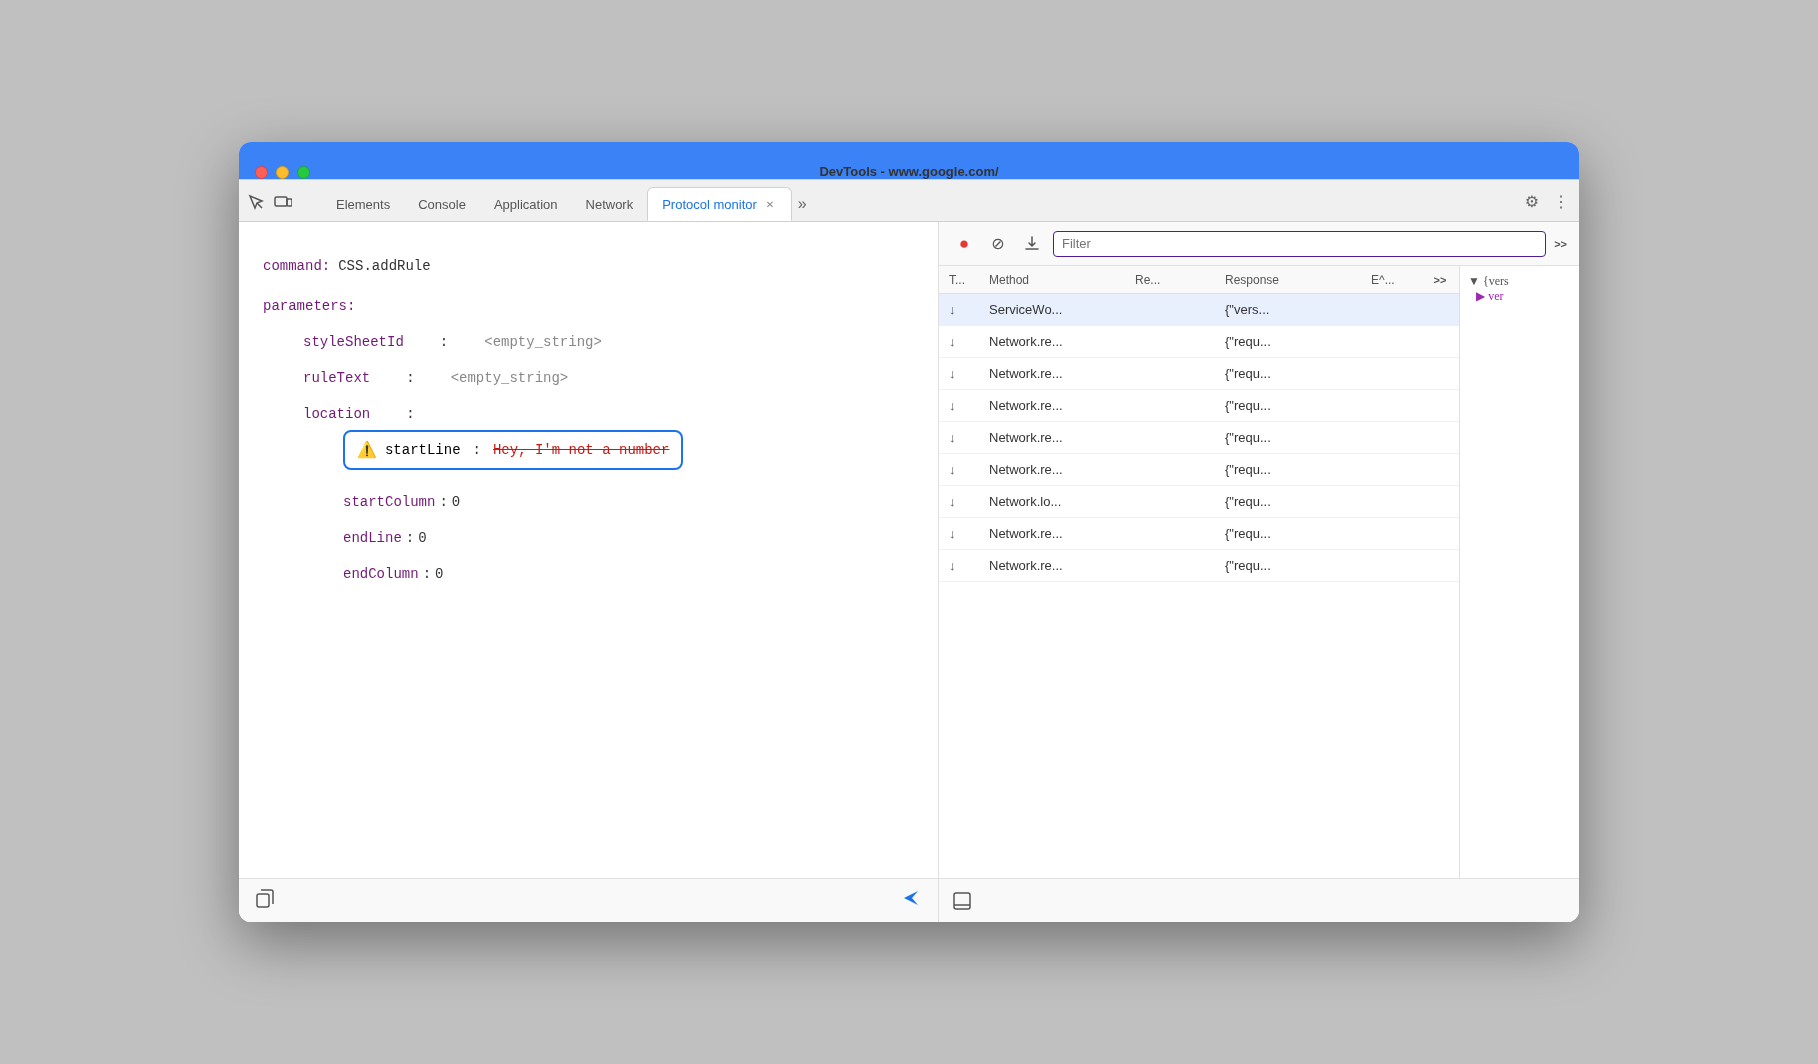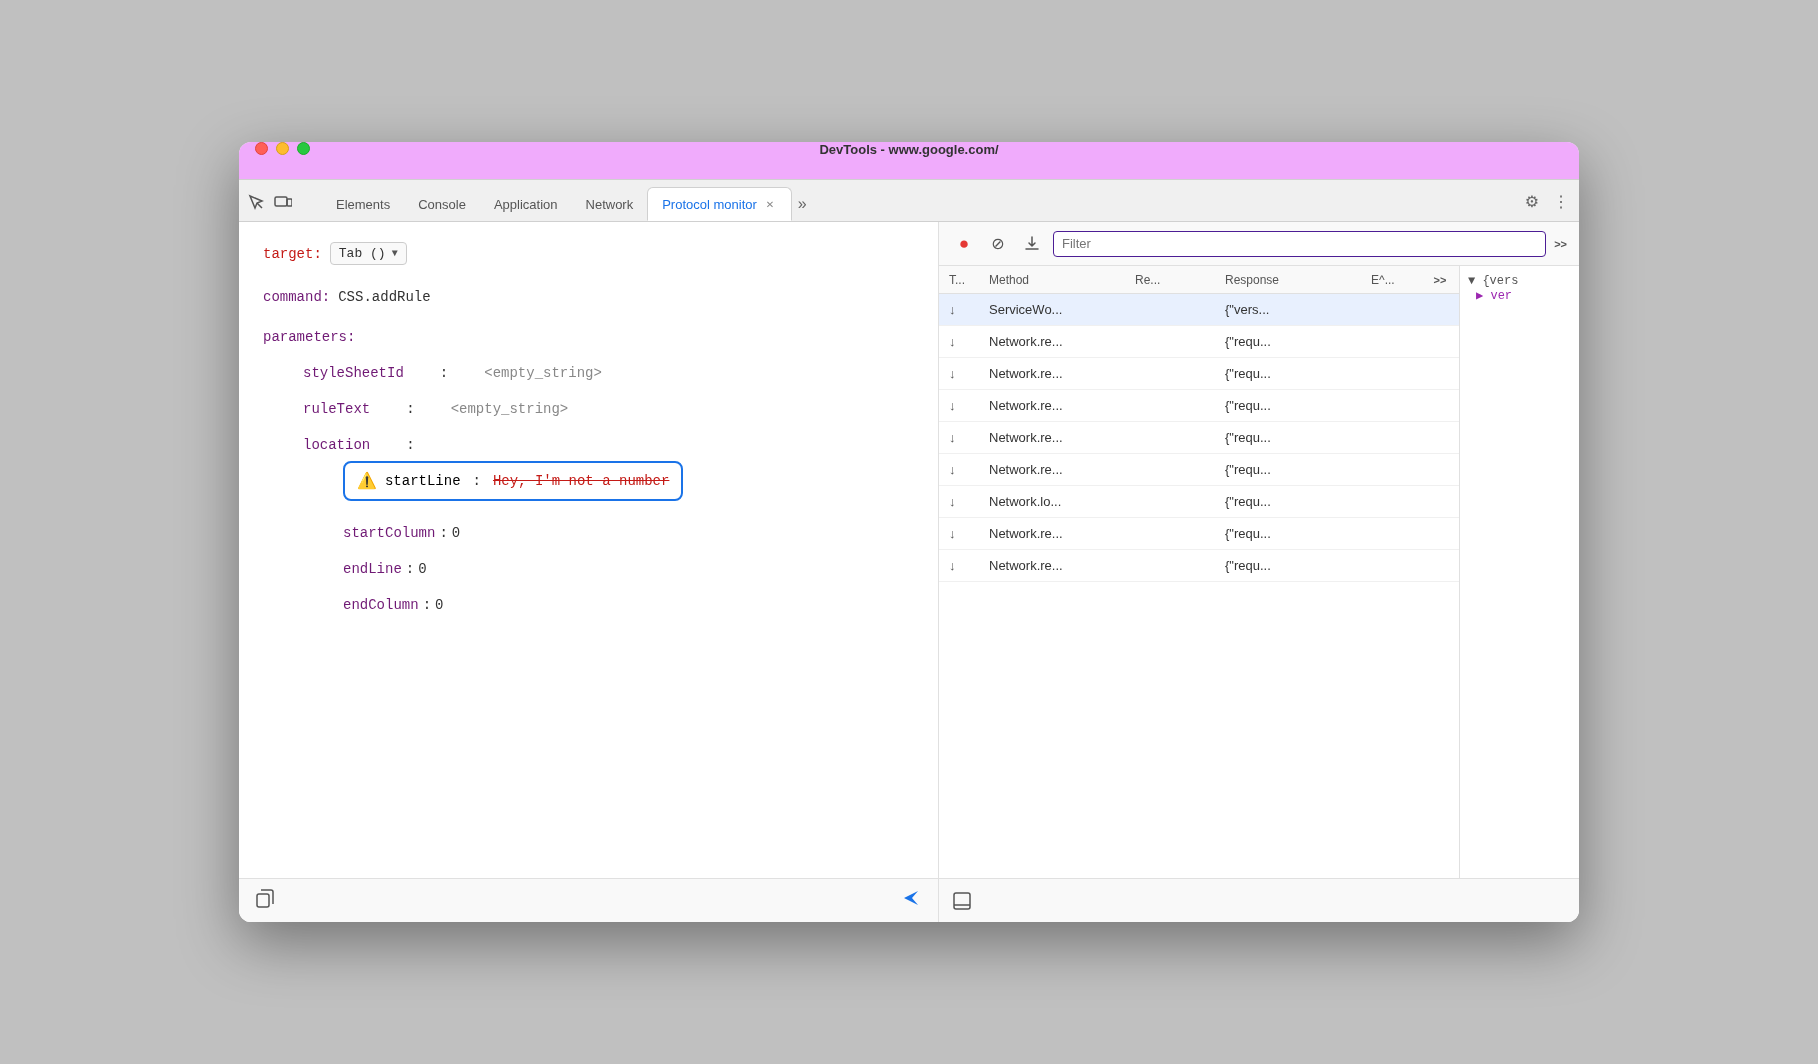--- a/index.html
+++ b/index.html
@@ -19,25 +19,25 @@
       background: #f6f6f6;
       border-radius: 12px;
       box-shadow: 0 20px 60px rgba(0,0,0,0.4);
       overflow: hidden;
       display: flex;
       flex-direction: column;
     }
 
     
     .title-bar {
-      background: #f0abfc;
+      background: #3b82f6;
       border-bottom: 1px solid #d0d0d0;
       height: 38px;
       display: flex;
-      align-items: flex-start;
+      align-items: flex-end;
       padding: 0 16px;
       position: relative;
       flex-shrink: 0;
     }
 
     .traffic-lights {
       display: flex;
       gap: 8px;
       align-items: center;
     }
@@ -421,20 +421,21 @@
       border-left: 1px solid #e0e0e0;
       font-family: 'Courier New', Courier, monospace;
       font-size: 12px;
       padding: 8px;
       overflow: auto;
       flex-shrink: 0;
     }
 
     .detail-content {
       color: #555;
+      font-family: Liberation Serif, serif;
     }
 
     .detail-purple {
       color: #9c27b0;
     }
 
     .right-panel-body {
       flex: 1;
       display: flex;
       overflow: hidden;
@@ -494,27 +495,20 @@
       <div class="gear-icon">⚙</div>
       <div class="menu-icon">⋮</div>
     </div>
   </div>
 
   <div class="main-content">
 
     <div class="left-panel">
       <div class="left-panel-content">
 
-        <div class="target-row">
-          <span class="target-label">target:</span>
-          <div class="target-dropdown">
-            <span class="target-dropdown-text">Tab ()</span>
-            <span class="target-dropdown-arrow">▼</span>
-          </div>
-        </div>
 
         <div class="code-line">
           <span class="key-label">command:</span>
           <span class="key-operator"> </span>
           <span class="value-text">CSS.addRule</span>
         </div>
 
         <div class="code-line" style="margin-top:8px;">
           <span class="key-label">parameters:</span>
         </div>

